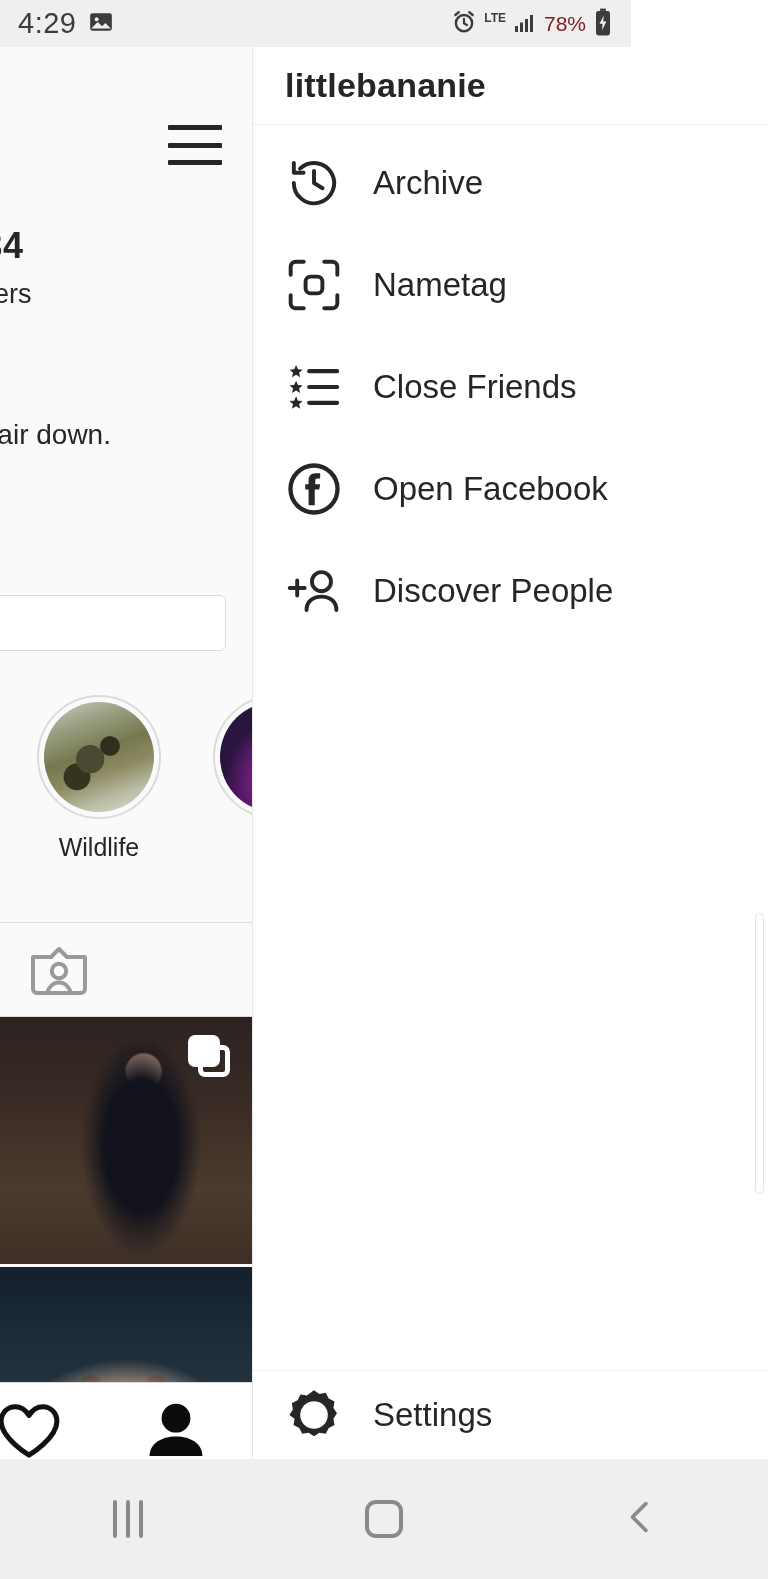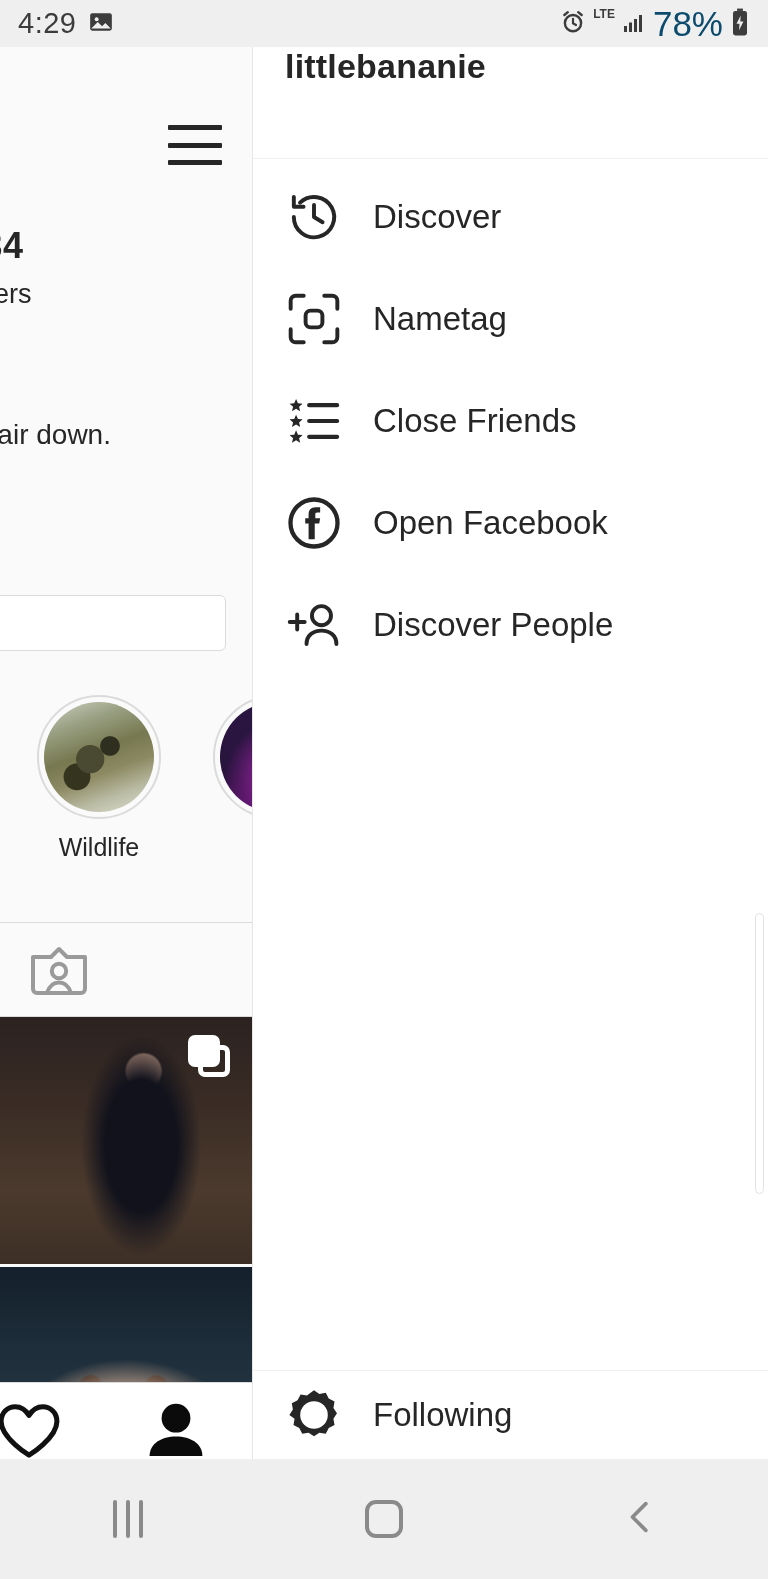--- a/index.html
+++ b/index.html
@@ -6,28 +6,28 @@
   html, body {
     width: 768px; height: 1579px;
     font-family: "Liberation Sans", sans-serif;
     background: #ffffff;
     overflow: hidden;
   }
   .screen { position: relative; width: 768px; height: 1579px; background: #ffffff; }
 
   
   .statusbar {
-    position: absolute; top: 0; left: 0; width: 768px; height: 47px;
+    position: absolute; top: 0; left: 0; width: 631px; height: 47px;
     background: #efefef; display: flex; align-items: center;
     padding: 0 18px; color: #3c3c3c;
   }
   .sb-left { display: flex; align-items: center; gap: 12px; }
   .sb-time { font-size: 29px; letter-spacing: .5px; color: #3c3c3c; }
   .sb-right { margin-left: auto; display: flex; align-items: center; gap: 7px; }
-  .sb-pct { font-size: 35px; color: #0c4a6e; }
+  .sb-pct { font-size: 21px; color: #7f1d1d; }
   .sb-lte { font-size: 12px; font-weight: bold; line-height: 1; align-self: flex-start; margin-top: 4px; text-align: right; }
 
   
   .profile {
     position: absolute; top: 47px; left: 0; width: 252px; height: 1412px;
     background: #fafafa; overflow: hidden;
   }
   .hamburger {
     position: absolute; top: 78px; left: 168px; width: 54px; height: 40px;
     display: flex; flex-direction: column; justify-content: space-between;
@@ -108,21 +108,21 @@
   }
   .bn-heart { position: absolute; top: 16px; left: -8px; }
   .bn-person { position: absolute; top: 18px; left: 146px; }
 
   
   .drawer {
     position: absolute; top: 47px; left: 252px; width: 516px; height: 1412px;
     background: #ffffff; border-left: 1px solid #e6e6e6;
   }
   .drawer-header {
-    height: 112px; display: flex; padding-left: 32px;
+    height: 78px; display: flex; align-items: center; padding-left: 32px;
     border-bottom: 1px solid #efefef;
   }
   .drawer-title { font-size: 34px; font-weight: bold; color: #262626; letter-spacing: .2px; }
 
   .menu { padding-top: 7px; }
   .menu-item {
     height: 102px; display: flex; align-items: center; padding-left: 30px;
   }
   .menu-icon {
     width: 62px; height: 62px; display: flex; align-items: center; justify-content: center;
@@ -274,21 +274,21 @@
     <div class="menu">
 
       <div class="menu-item">
         <span class="menu-icon">
           <svg width="56" height="56" viewBox="0 0 30 30">
             <path d="M4.2 15a10.8 10.8 0 1 0 3.3-7.7" fill="none" stroke="#262626" stroke-width="2.1" stroke-linecap="round"></path>
             <path d="M4.2 4.3v5.2h5.2" fill="none" stroke="#262626" stroke-width="2.1" stroke-linecap="round" stroke-linejoin="round"></path>
             <path d="M15 8.6V15l4.6 2.8" fill="none" stroke="#262626" stroke-width="2.1" stroke-linecap="round" stroke-linejoin="round"></path>
           </svg>
         </span>
-        <span class="menu-label">Discover</span>
+        <span class="menu-label">Archive</span>
       </div>
 
       <div class="menu-item">
         <span class="menu-icon">
           <svg width="56" height="56" viewBox="0 0 30 30">
             <path d="M2.5 9.5V5.2a2.7 2.7 0 0 1 2.7-2.7h4.3" fill="none" stroke="#262626" stroke-width="2.1" stroke-linecap="round"></path>
             <path d="M20.5 2.5h4.3a2.7 2.7 0 0 1 2.7 2.7v4.3" fill="none" stroke="#262626" stroke-width="2.1" stroke-linecap="round"></path>
             <path d="M27.5 20.5v4.3a2.7 2.7 0 0 1-2.7 2.7h-4.3" fill="none" stroke="#262626" stroke-width="2.1" stroke-linecap="round"></path>
             <path d="M9.5 27.5H5.2a2.7 2.7 0 0 1-2.7-2.7v-4.3" fill="none" stroke="#262626" stroke-width="2.1" stroke-linecap="round"></path>
             <rect x="10.5" y="10.5" width="9" height="9" rx="2.6" fill="none" stroke="#262626" stroke-width="2.1"></rect>
@@ -337,21 +337,21 @@
     <div class="scrollbar"></div>
 
     <div class="settings-sep"></div>
     <div class="settings-row">
       <span class="menu-icon">
         <svg width="56" height="56" viewBox="0 0 30 30">
           <path d="M15 1.8l2.9 1.9 3.4-.6 1.6 3.1 3.1 1.6-.6 3.4 1.9 2.9-1.9 2.9.6 3.4-3.1 1.6-1.6 3.1-3.4-.6-2.9 1.9-2.9-1.9-3.4.6-1.6-3.1-3.1-1.6.6-3.4L1.8 15l1.9-2.9-.6-3.4 3.1-1.6 1.6-3.1 3.4.6z" fill="#262626"></path>
           <circle cx="15" cy="15" r="7.4" fill="#ffffff"></circle>
         </svg>
       </span>
-      <span class="menu-label">Following</span>
+      <span class="menu-label">Settings</span>
     </div>
   </div>
 
   <div class="navbar">
     <div class="nav-btn">
       <span class="recents">
         <i></i>
         <i></i>
         <i></i>
       </span>

